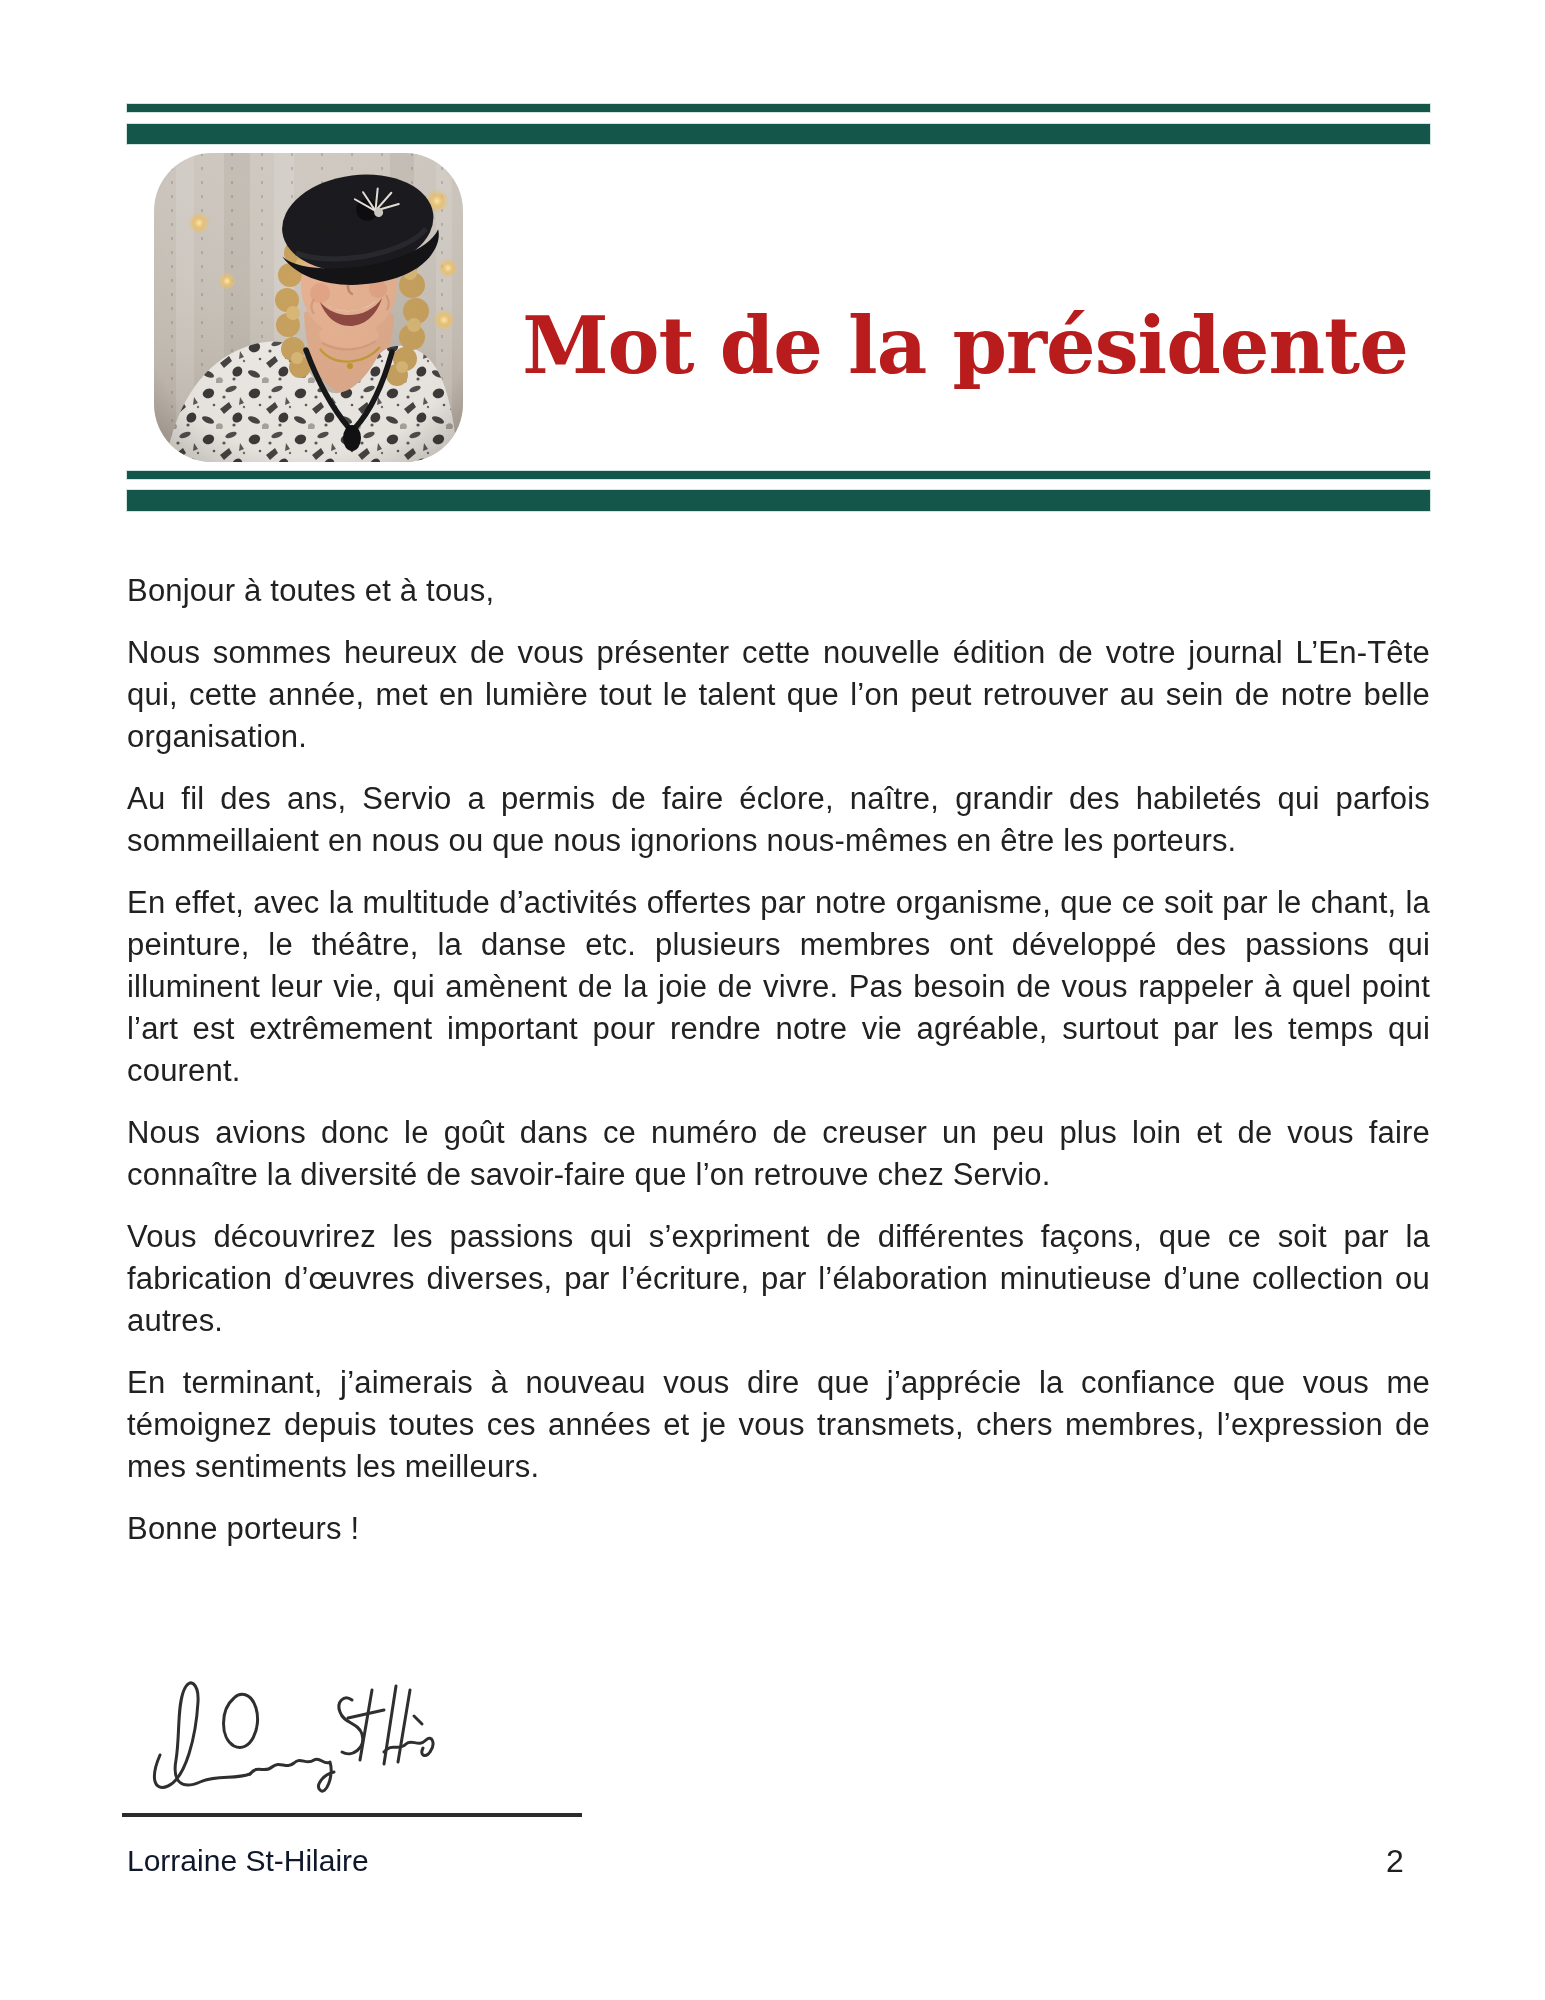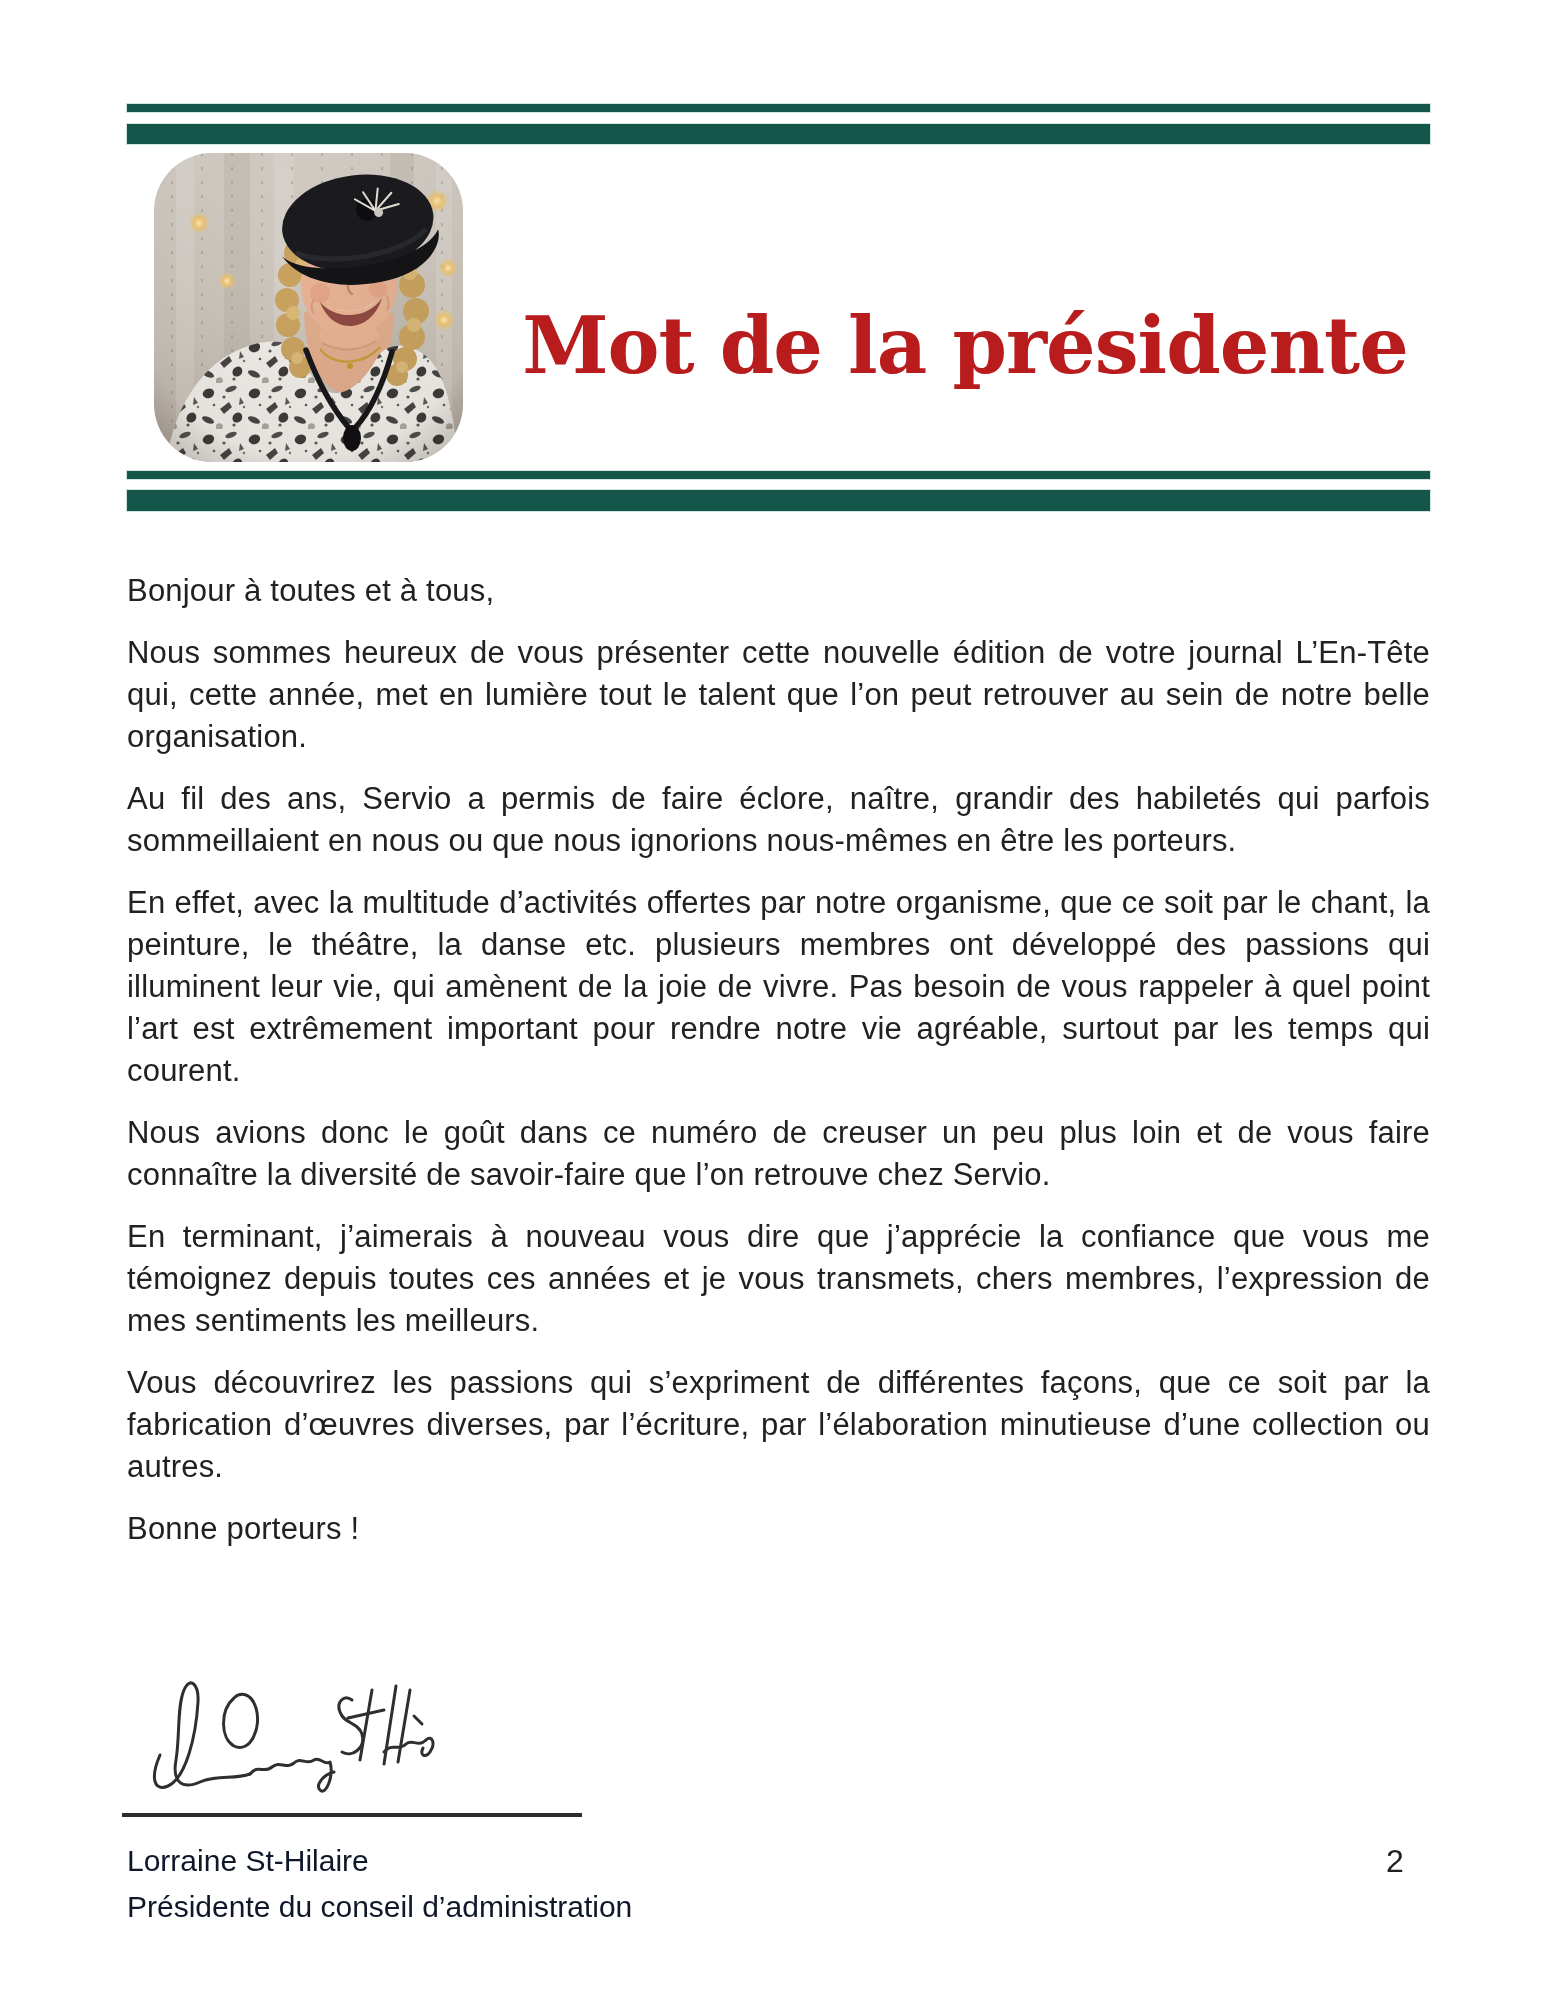--- a/index.html
+++ b/index.html
@@ -207,22 +207,22 @@
 
   <div class="bar thin-bottom"></div>
   <div class="bar thick-bottom"></div>
 
   <div class="body-text">
     <p class="no-justify">Bonjour à toutes et à tous,</p>
     <p>Nous sommes heureux de vous présenter cette nouvelle édition de votre journal L’En-Tête qui, cette année, met en lumière tout le talent que l’on peut retrouver au sein de notre belle organisation.</p>
     <p>Au fil des ans, Servio a permis de faire éclore, naître, grandir des habiletés qui parfois sommeillaient en nous ou que nous ignorions nous-mêmes en être les porteurs.</p>
     <p>En effet, avec la multitude d’activités offertes par notre organisme, que ce soit par le chant, la peinture, le théâtre, la danse etc. plusieurs membres ont développé des passions qui illuminent leur vie, qui amènent de la joie de vivre. Pas besoin de vous rappeler à quel point l’art est extrêmement important pour rendre notre vie agréable, surtout par les temps qui courent.</p>
     <p>Nous avions donc le goût dans ce numéro de creuser un peu plus loin et de vous faire connaître la diversité de savoir-faire que l’on retrouve chez Servio.</p>
+    <p>Vous découvrirez les passions qui s’expriment de différentes façons, que ce soit par la fabrication d’œuvres diverses, par l’écriture, par l’élaboration minutieuse d’une collection ou autres.</p>
     <p>En terminant, j’aimerais à nouveau vous dire que j’apprécie la confiance que vous me témoignez depuis toutes ces années et je vous transmets, chers membres, l’expression de mes sentiments les meilleurs.</p>
-    <p>Vous découvrirez les passions qui s’expriment de différentes façons, que ce soit par la fabrication d’œuvres diverses, par l’écriture, par l’élaboration minutieuse d’une collection ou autres.</p>
     <p class="no-justify">Bonne porteurs !</p>
   </div>
 
   <svg class="signature" viewBox="0 0 300 150" role="img">
     <g stroke="#1e1e1e" stroke-width="3" fill="none" stroke-linecap="round" stroke-linejoin="round" opacity="0.92">
       <path d="M22,95 C12,118 16,132 30,126 C48,118 58,76 60,42 C61,24 52,16 46,30 C39,46 42,76 38,100 C34,122 44,130 62,122 C80,114 96,120 112,114"></path>
       <path d="M96,38 C82,50 82,78 96,86 C112,94 124,68 118,48 C113,32 102,32 96,38"></path>
       <path d="M112,114 C120,104 126,114 134,107 C142,100 148,110 156,103 C163,96 168,106 176,100 C182,96 186,106 192,102 C196,116 188,136 182,130 C177,125 186,114 196,112"></path>
       <path d="M214,40 C206,34 198,42 202,52 C206,64 220,62 224,74 C228,88 214,98 204,92"></path>
       <path d="M234,30 L222,100"></path>
@@ -231,18 +231,17 @@
       <path d="M272,30 L260,102"></path>
       <path d="M246,92 C254,82 260,92 268,84 C274,78 280,88 288,80 C294,74 298,84 292,92 C288,98 281,96 285,88"></path>
       <path d="M276,56 L284,64"></path>
     </g>
   </svg>
 
   <div class="sig-rule"></div>
 
   <div class="footer-id">
     <div>Lorraine St-Hilaire</div>
-    <div>Présidente du conseil d’administration</div>
   </div>
 
   <div class="page-number">2</div>
 
 </div>
 
 </body></html>

